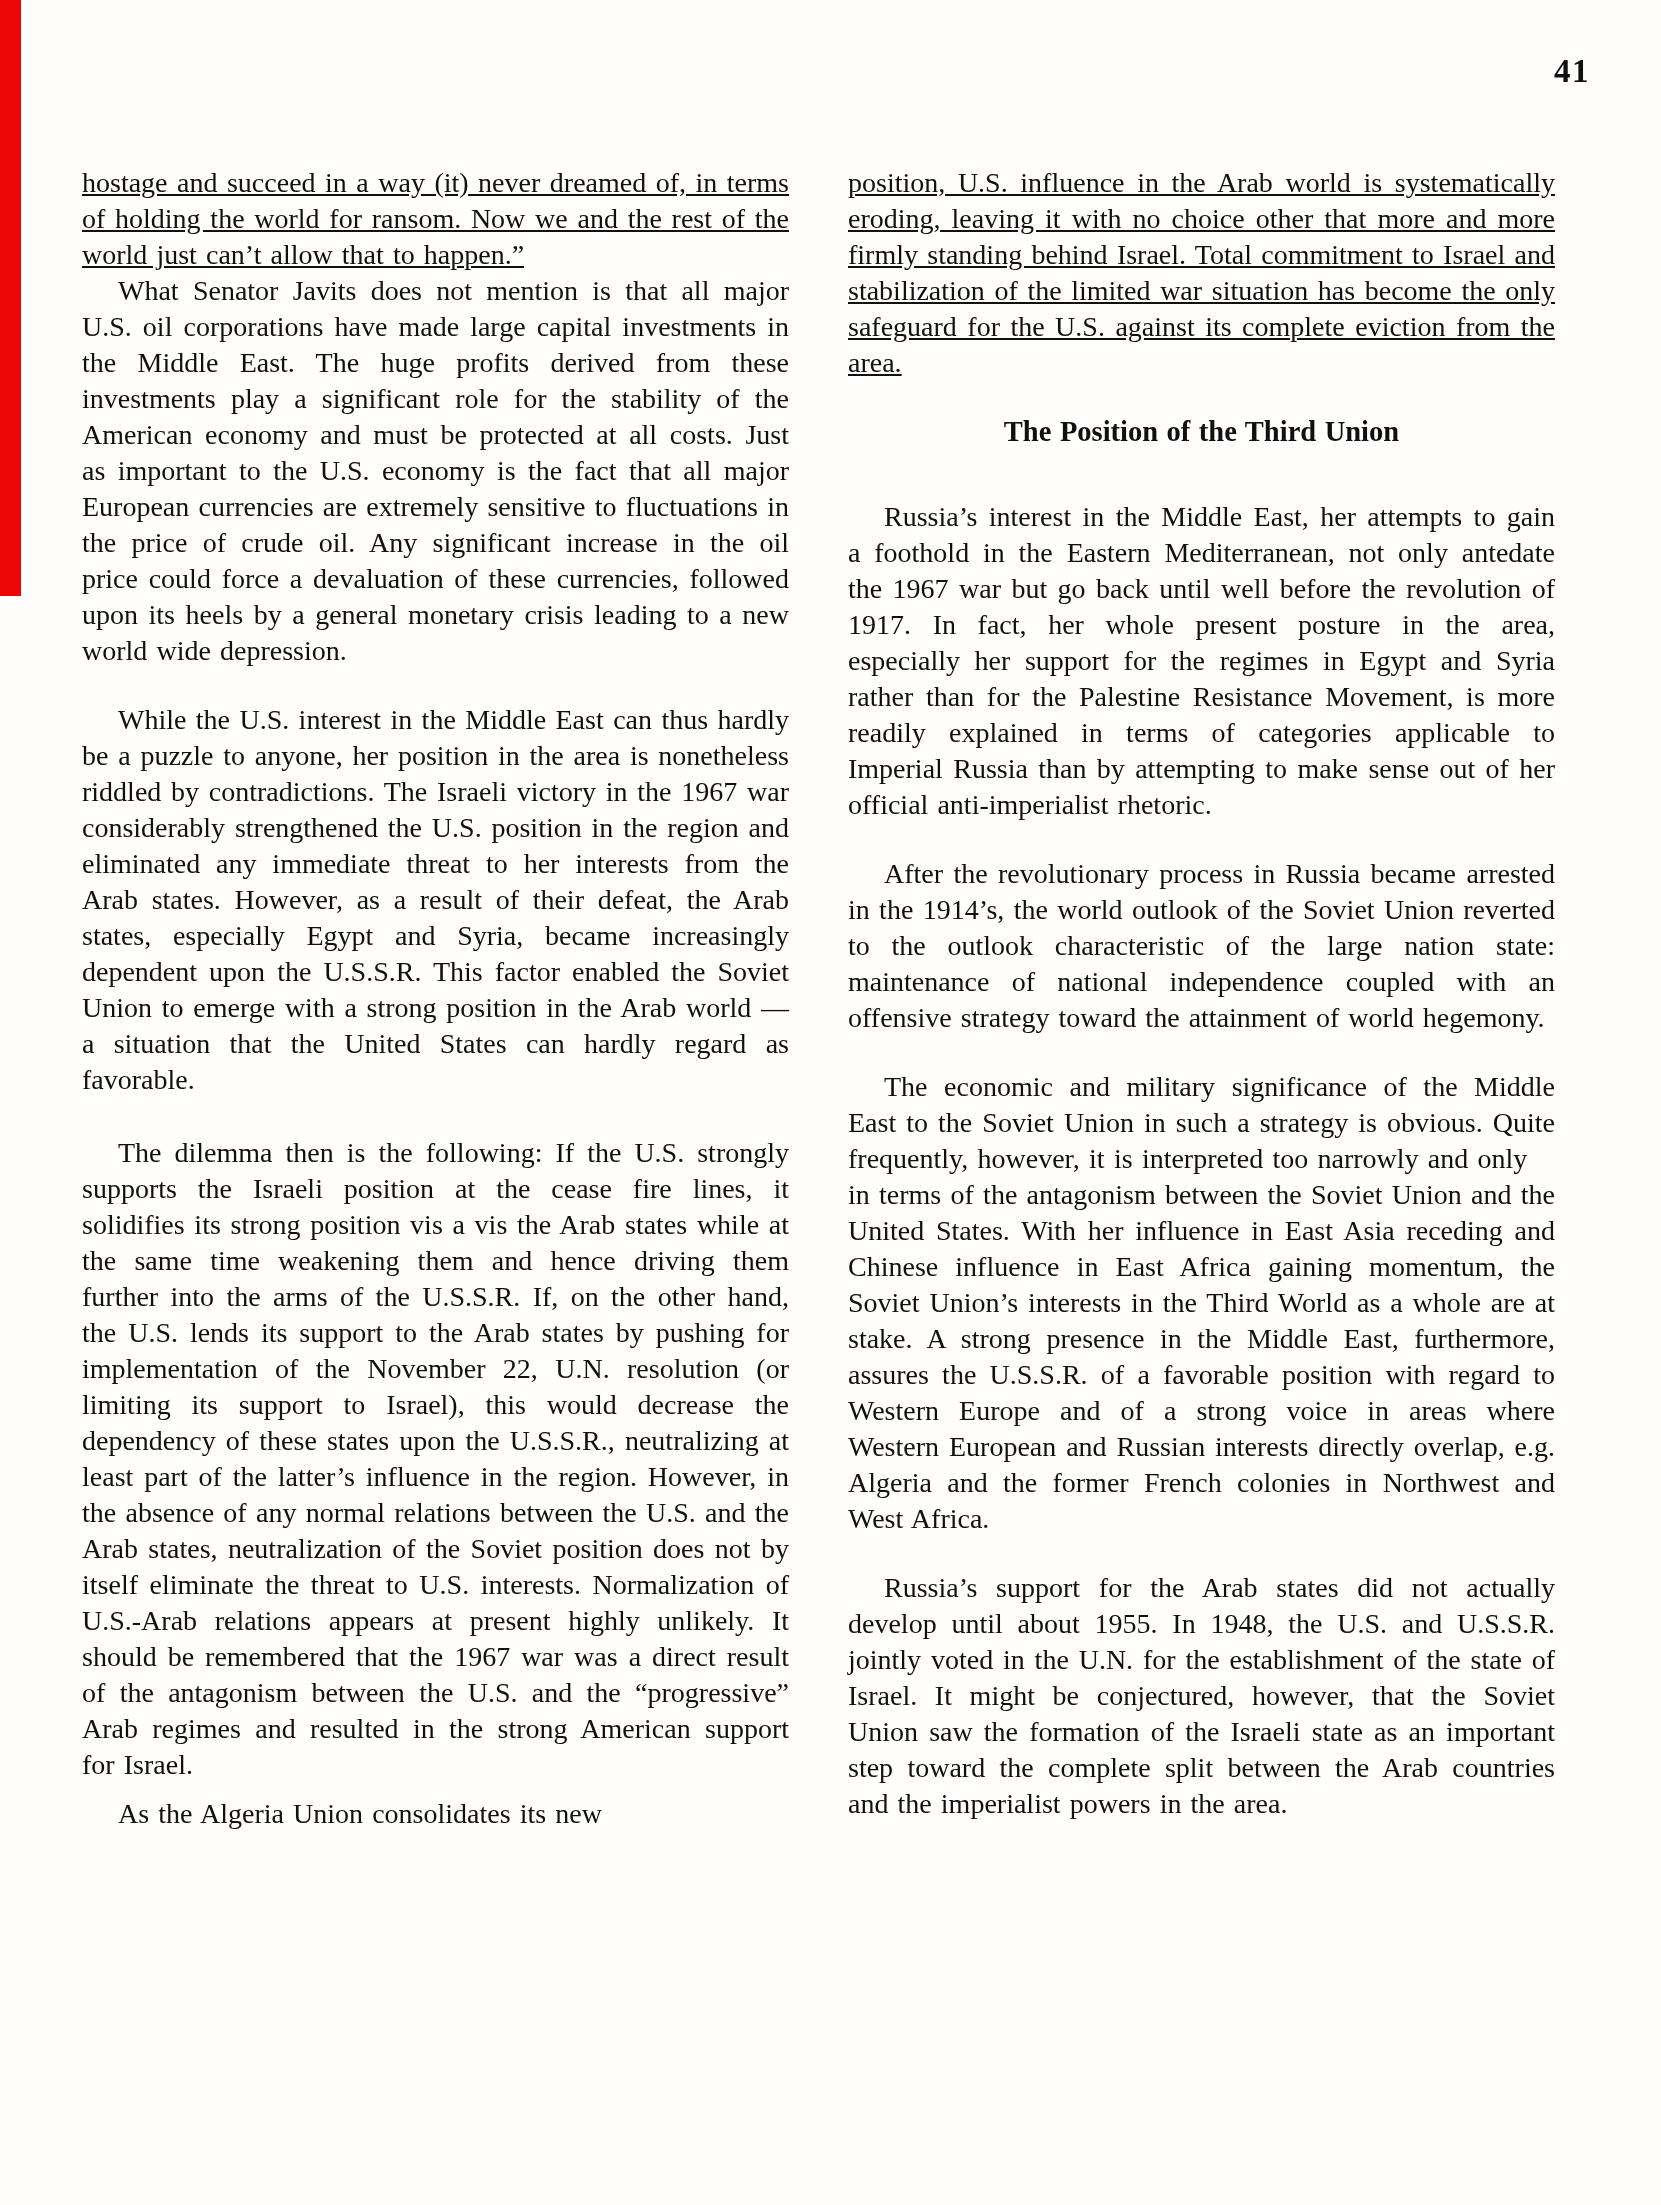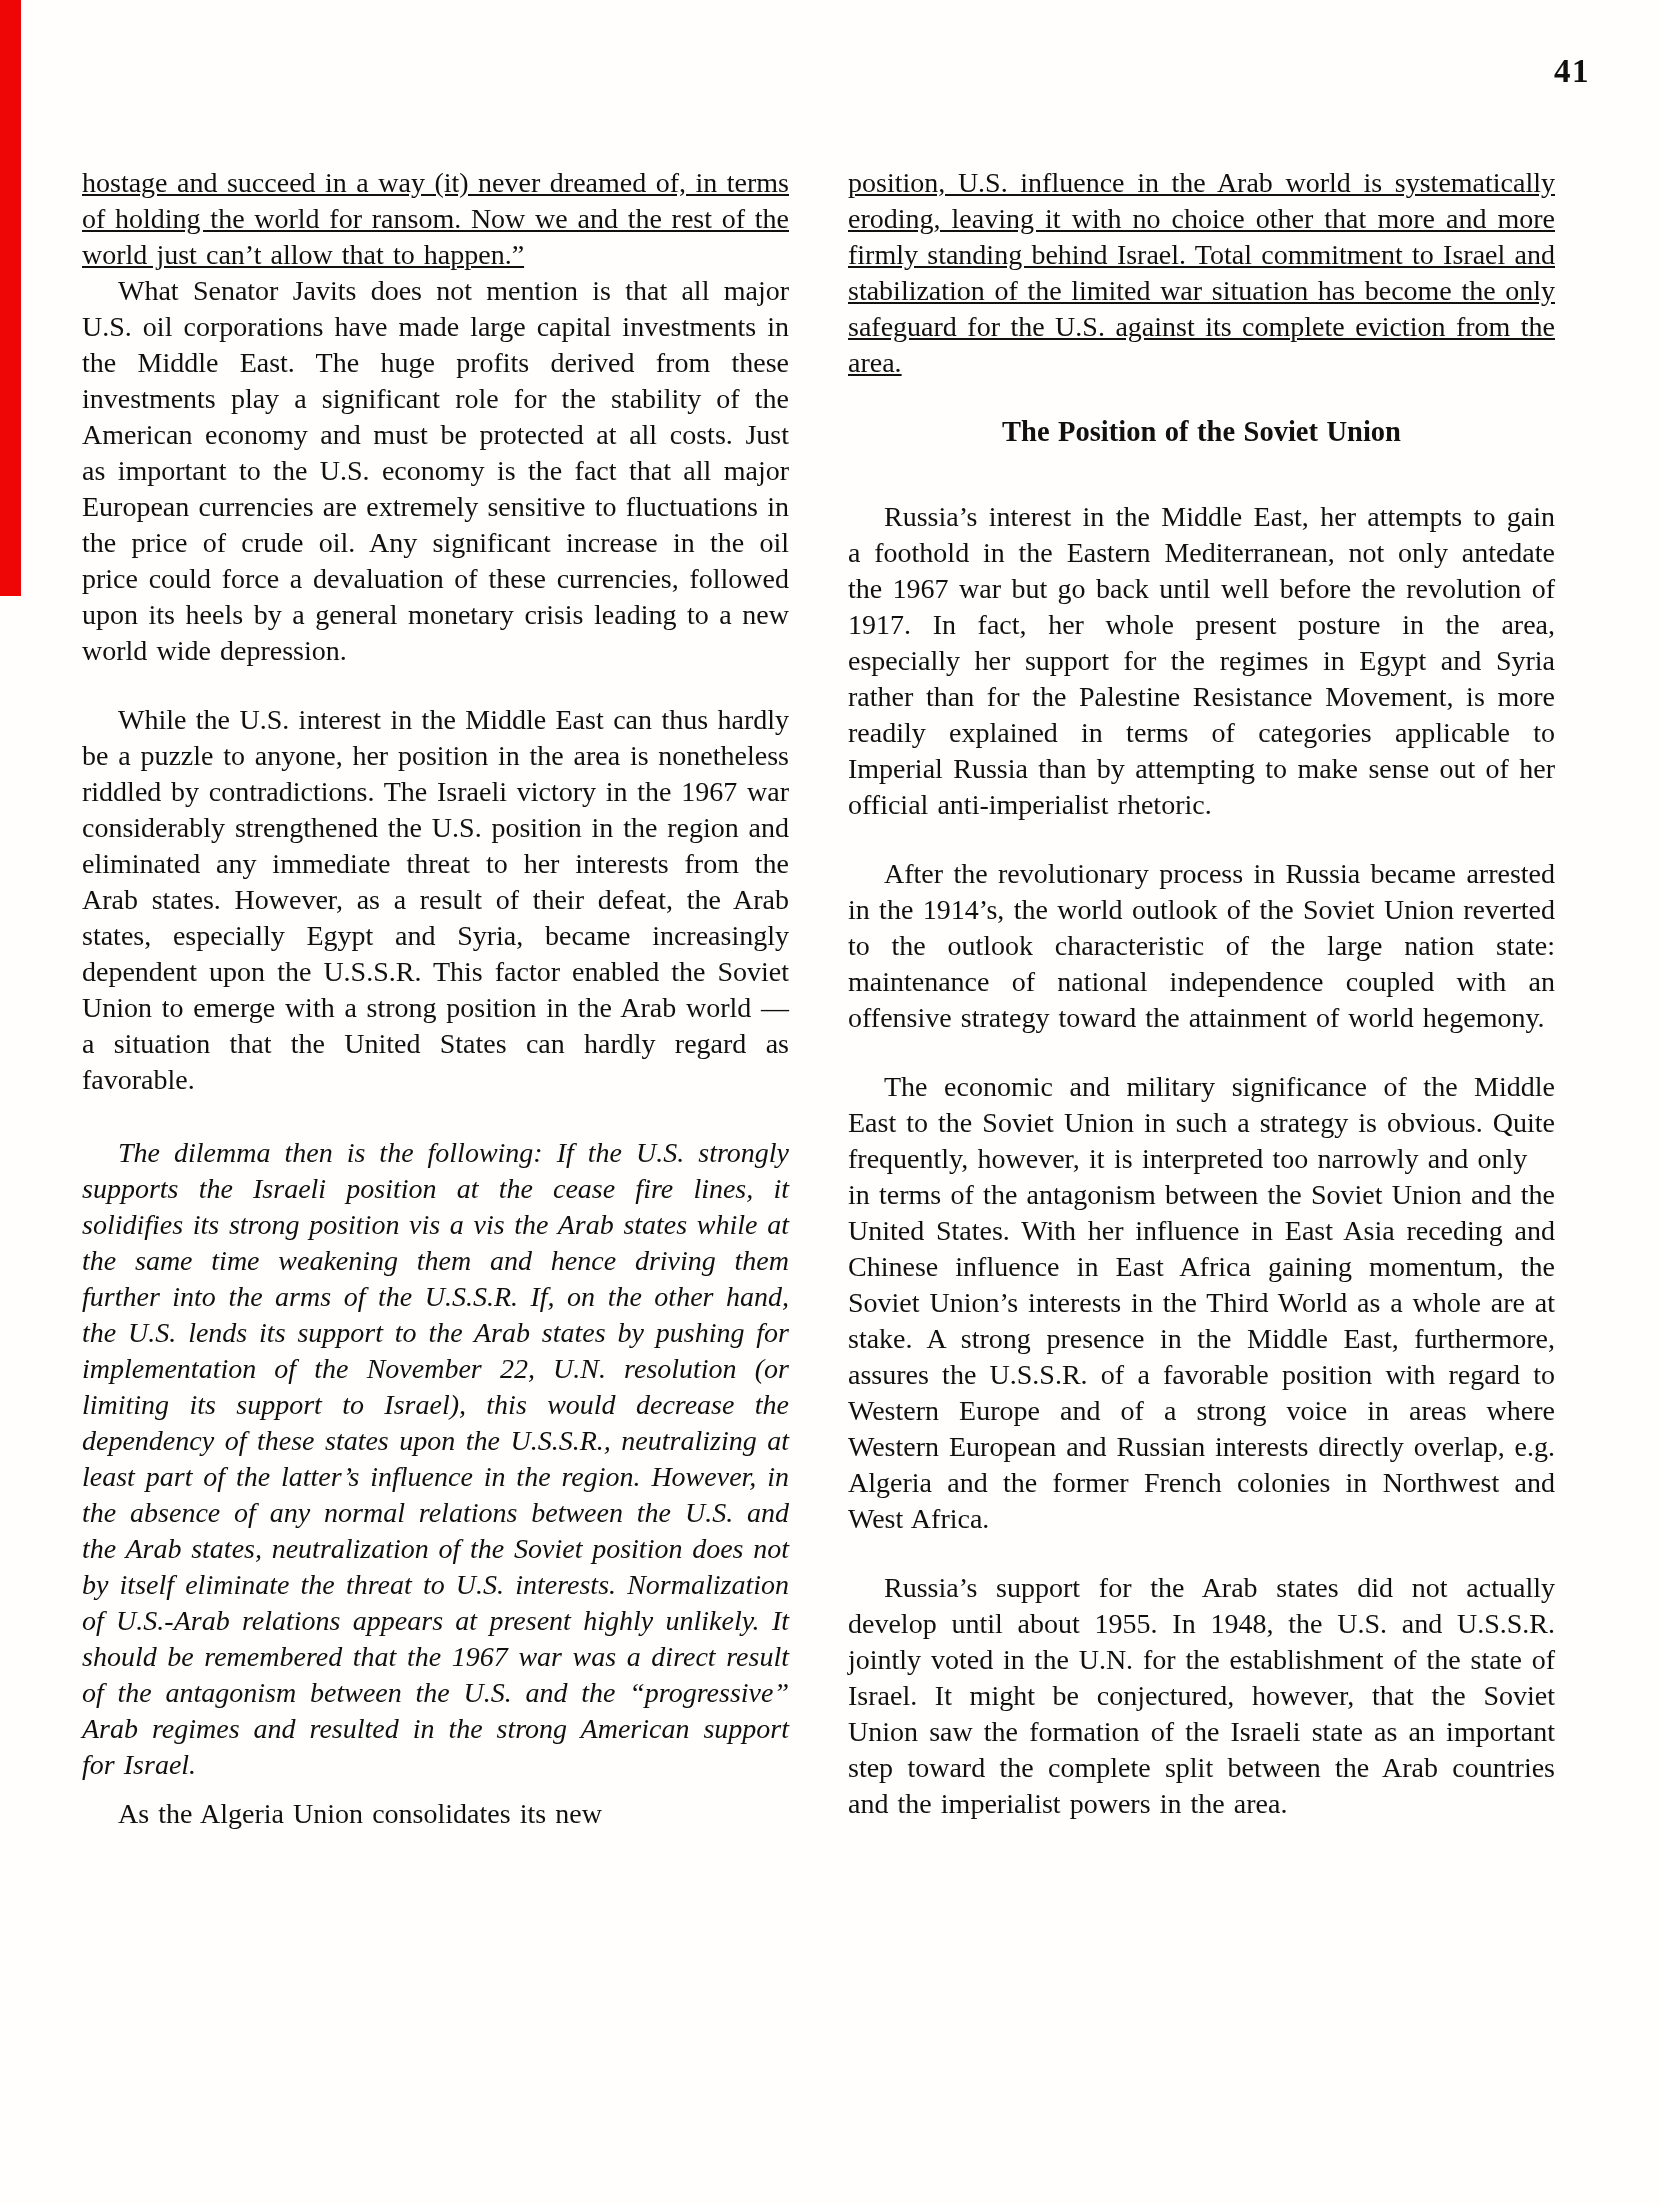--- a/index.html
+++ b/index.html
@@ -45,21 +45,21 @@
   .column.left  { left: 82px; }
   .column.right { left: 848px; }
 
   .column p {
     margin: 0;
     text-indent: 36px;
   }
   .column p.no-indent { text-indent: 0; text-decoration: underline; }
   .column p.gap-xs { margin-top: 12.5px; }
   .column p.gap-sm { margin-top: 33px; }
-  .column p.gap-md { margin-top: 37px; font-style: italic; }
+  .column p.gap-md { margin-top: 37px; }
 
   .section-heading {
     font-size: 28.5px;
     line-height: 36px;
     font-weight: bold;
     text-align: center;
     margin: 33px 0 49px 0;
     word-spacing: 1.4px;
   }
 </style>
@@ -75,21 +75,21 @@
   <div class="column left">
     <p class="no-indent">hostage and succeed in a way (it) never dreamed of, in terms of holding the world for ransom. Now we and the rest of the world just can’t allow that to happen.”</p>
     <p>What Senator Javits does not mention is that all major U.S. oil corporations have made large capital investments in the Middle East. The huge profits derived from these investments play a significant role for the stability of the American economy and must be protected at all costs. Just as important to the U.S. economy is the fact that all major European currencies are extremely sensitive to fluctuations in the price of crude oil. Any significant increase in the oil price could force a devaluation of these currencies, followed upon its heels by a general monetary crisis leading to a new world wide depression.</p>
     <p class="gap-sm">While the U.S. interest in the Middle East can thus hardly be a puzzle to anyone, her position in the area is nonetheless riddled by contradictions. The Israeli victory in the 1967 war considerably strengthened the U.S. position in the region and eliminated any immediate threat to her interests from the Arab states. However, as a result of their defeat, the Arab states, especially Egypt and Syria, became increasingly dependent upon the U.S.S.R. This factor enabled the Soviet Union to emerge with a strong position in the Arab world — a situation that the United States can hardly regard as favorable.</p>
     <p class="gap-md">The dilemma then is the following: If the U.S. strongly supports the Israeli position at the cease fire lines, it solidifies its strong position vis a vis the Arab states while at the same time weakening them and hence driving them further into the arms of the U.S.S.R. If, on the other hand, the U.S. lends its support to the Arab states by pushing for implementation of the November 22, U.N. resolution (or limiting its support to Israel), this would decrease the dependency of these states upon the U.S.S.R., neutralizing at least part of the latter’s influence in the region. However, in the absence of any normal relations between the U.S. and the Arab states, neutralization of the Soviet position does not by itself eliminate the threat to U.S. interests. Normalization of U.S.-Arab relations appears at present highly unlikely. It should be remembered that the 1967 war was a direct result of the antagonism between the U.S. and the “progressive” Arab regimes and resulted in the strong American support for Israel.</p>
     <p class="gap-xs">As the Algeria Union consolidates its new</p>
   </div>
 
   <div class="column right">
     <p class="no-indent">position, U.S. influence in the Arab world is systematically eroding, leaving it with no choice other that more and more firmly standing behind Israel. Total commitment to Israel and stabilization of the limited war situation has become the only safeguard for the U.S. against its complete eviction from the area.</p>
-    <h2 class="section-heading">The Position of the Soviet Union</h2>
+    <h2 class="section-heading">The Position of the Third Union</h2>
     <p>Russia’s interest in the Middle East, her attempts to gain a foothold in the Eastern Mediterranean, not only antedate the 1967 war but go back until well before the revolution of 1917. In fact, her whole present posture in the area, especially her support for the regimes in Egypt and Syria rather than for the Palestine Resistance Movement, is more readily explained in terms of categories applicable to Imperial Russia than by attempting to make sense out of her official anti-imperialist rhetoric.</p>
     <p class="gap-sm">After the revolutionary process in Russia became arrested in the 1914’s, the world outlook of the Soviet Union reverted to the outlook characteristic of the large nation state: maintenance of national independence coupled with an offensive strategy toward the attainment of world hegemony.</p>
     <p class="gap-sm">The economic and military significance of the Middle East to the Soviet Union in such a strategy is obvious. Quite frequently, however, it is interpreted too narrowly and only&nbsp;&nbsp;&nbsp; in terms of the antagonism between the Soviet Union and the United States. With her influence in East Asia receding and Chinese influence in East Africa gaining momentum, the Soviet Union’s interests in the Third World as a whole are at stake. A strong presence in the Middle East, furthermore, assures the U.S.S.R. of a favorable position with regard to Western Europe and of a strong voice in areas where Western European and Russian interests directly overlap, e.g. Algeria and the former French colonies in Northwest and West Africa.</p>
     <p class="gap-sm">Russia’s support for the Arab states did not actually develop until about 1955. In 1948, the U.S. and U.S.S.R. jointly voted in the U.N. for the establishment of the state of Israel. It might be conjectured, however, that the Soviet Union saw the formation of the Israeli state as an important step toward the complete split between the Arab countries and the imperialist powers in the area.</p>
   </div>
 
 </div>
 
 
 </body></html>

